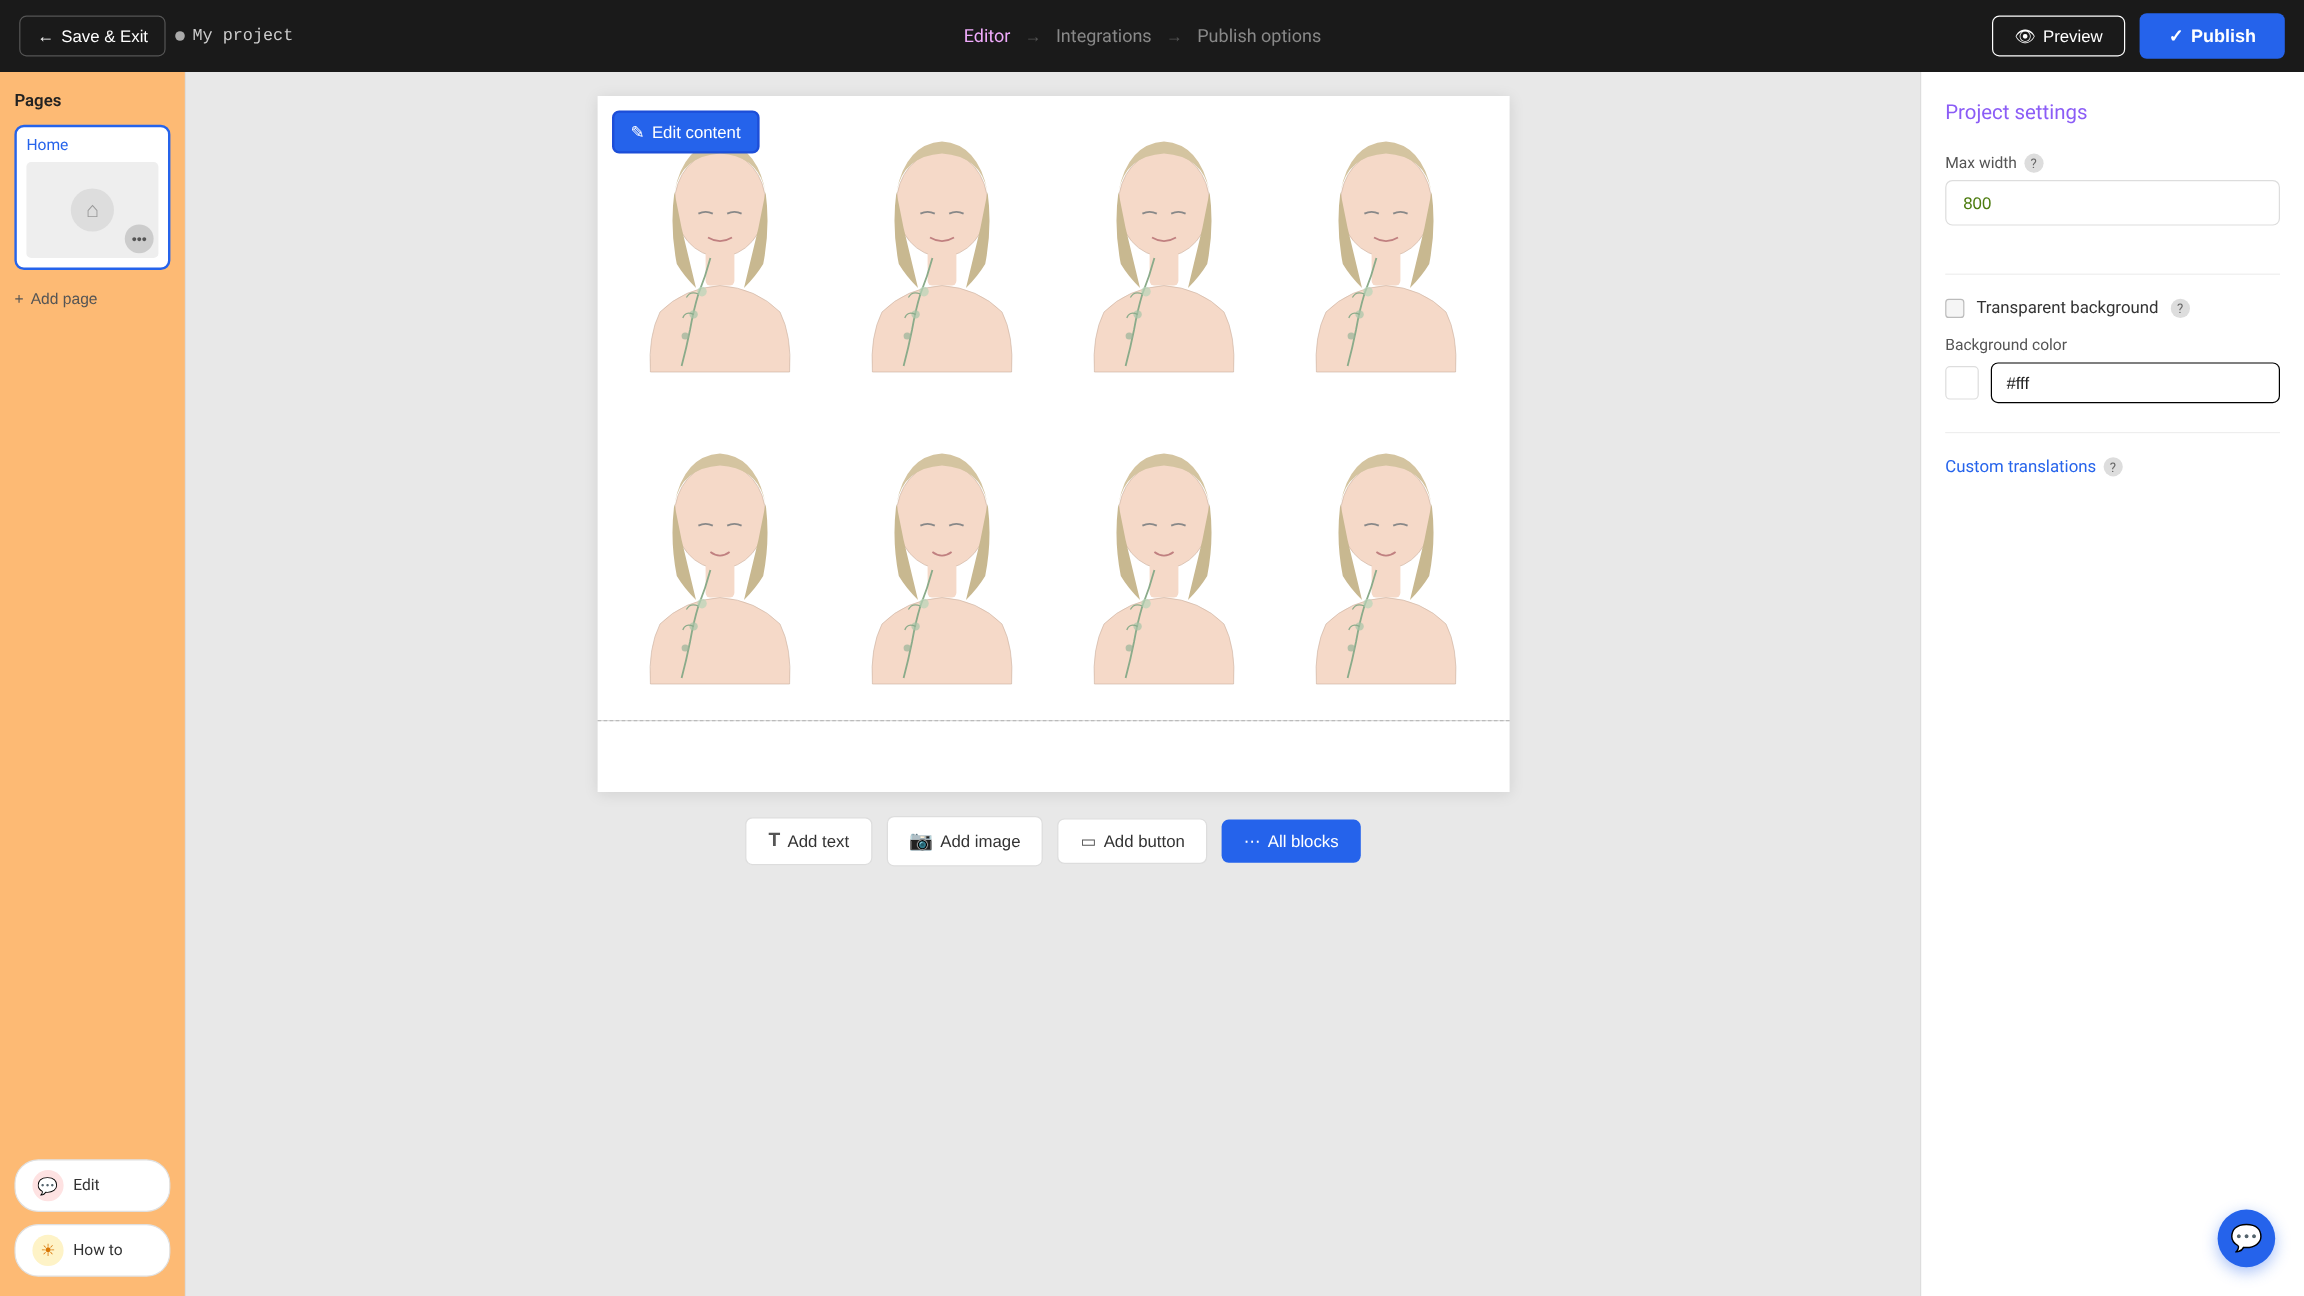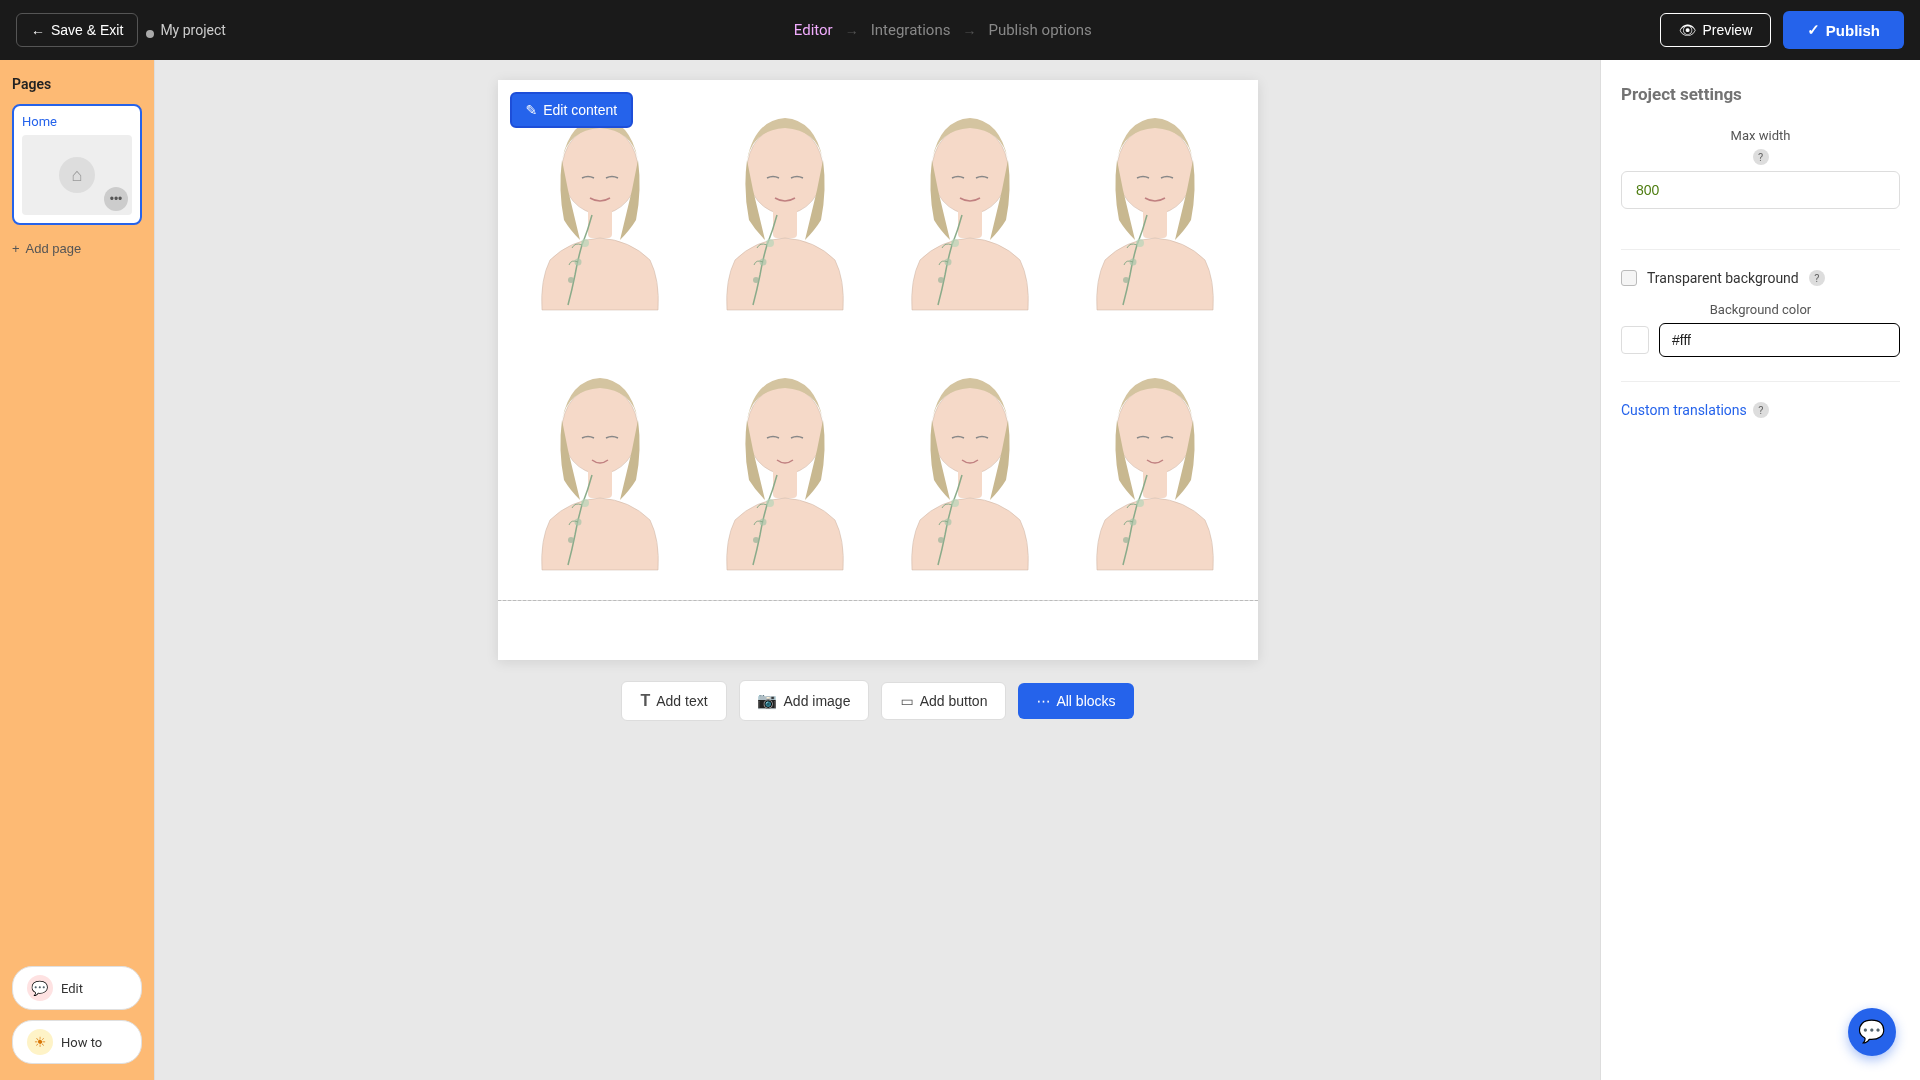--- a/index.html
+++ b/index.html
@@ -9,21 +9,21 @@
     .topnav {
       display: flex; align-items: center; background: #1a1a1a; height: 60px;
       padding: 0 16px; gap: 16px; position: fixed; top: 0; left: 0; right: 0; z-index: 100;
     }
     .topnav-left { display: flex; align-items: center; gap: 8px; }
     .save-exit-btn {
       display: flex; align-items: center; gap: 6px;
       background: transparent; border: 1.5px solid #555; border-radius: 6px;
       color: #fff; padding: 8px 14px; cursor: pointer; font-size: 14px;
     }
-    .project-name { color: #ccc; font-size: 14px; display: flex; align-items: flex-end; gap: 6px; }
+    .project-name { color: #ccc; font-size: 14px; display: flex; align-items: center; gap: 6px; font-family: Liberation Mono, monospace; }
     .dot { width: 8px; height: 8px; background: #aaa; border-radius: 50%; display: inline-block; }
     .topnav-center { display: flex; align-items: center; gap: 12px; flex: 1; justify-content: center; }
     .nav-step { font-size: 15px; color: #888; cursor: pointer; }
     .nav-step.active { color: #f0abfc; }
     .nav-arrow { color: #555; font-size: 14px; }
     .topnav-right { display: flex; align-items: center; gap: 12px; margin-left: auto; }
     .preview-btn {
       display: flex; align-items: center; gap: 6px;
       background: transparent; border: 1.5px solid #fff; border-radius: 6px;
       color: #fff; padding: 8px 18px; cursor: pointer; font-size: 14px;
@@ -127,24 +127,24 @@
       display: flex; align-items: center; gap: 6px;
       background: #2563eb; border: none; border-radius: 6px;
       color: #fff; padding: 10px 18px; cursor: pointer; font-size: 14px; font-weight: 500;
     }
 
     
     .right-panel {
       width: 320px; background: #fff; border-left: 1px solid #ddd;
       padding: 24px 20px; flex-shrink: 0;
     }
-    .panel-title { font-size: 17px; font-weight: 700; color: #737373; margin-bottom: 24px; }
+    .panel-title { font-size: 17px; font-weight: 400; color: #8b5cf6; margin-bottom: 24px; }
     .field-label {
       font-size: 13px; color: #555; margin-bottom: 6px;
-      display: flex; align-items: center; gap: 6px; flex-direction: column;
+      display: flex; align-items: center; gap: 6px;
     }
     .help-icon {
       width: 16px; height: 16px; border-radius: 50%; background: #ddd;
       display: inline-flex; align-items: center; justify-content: center;
       font-size: 11px; color: #666; cursor: pointer;
     }
     .text-input {
       width: 100%; border: 1px solid #ddd; border-radius: 6px;
       padding: 10px 14px; font-size: 14px; color: #4d7c0f; margin-bottom: 20px;
     }

